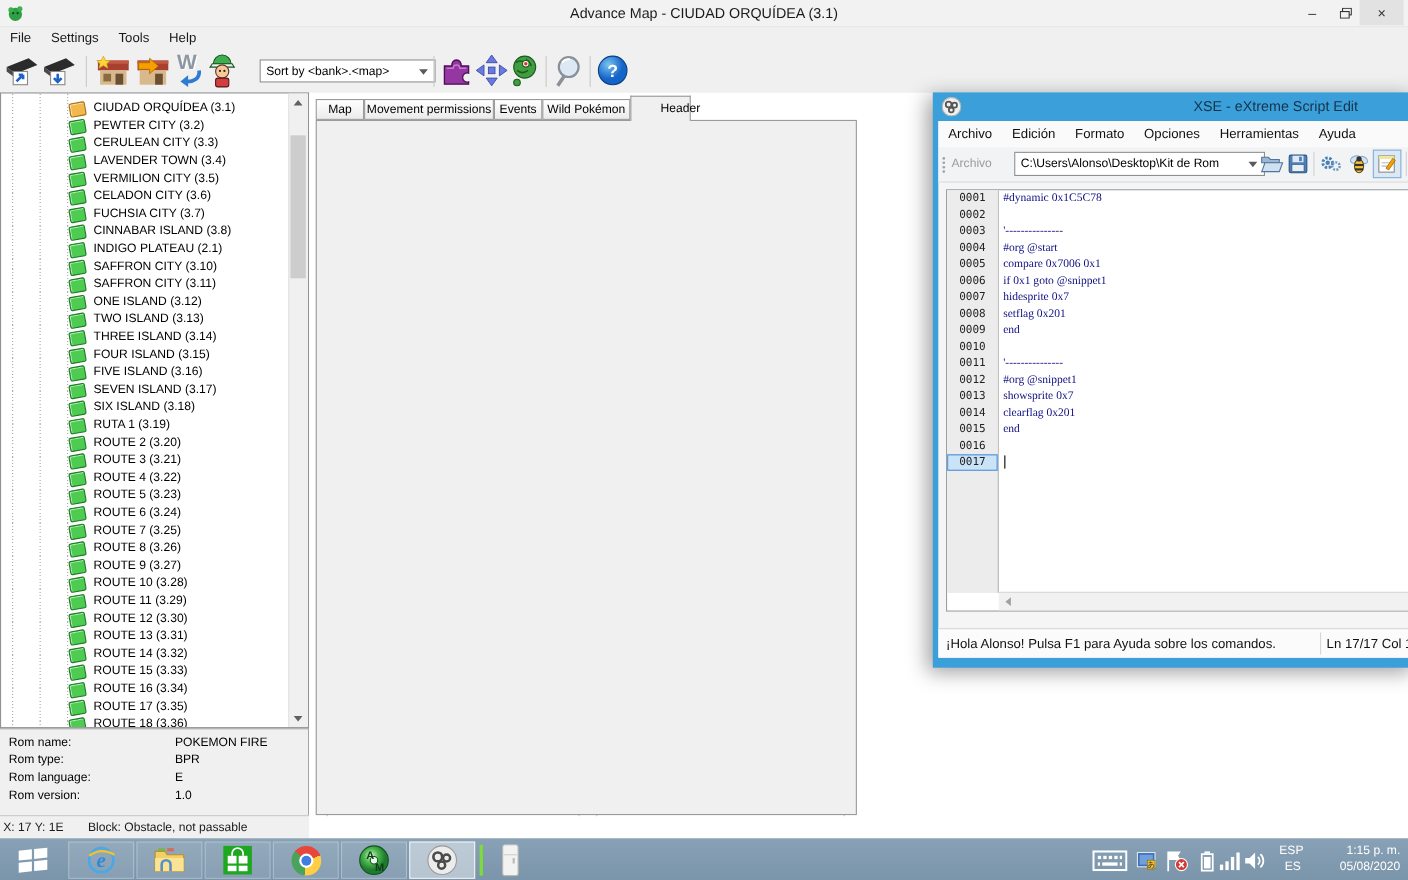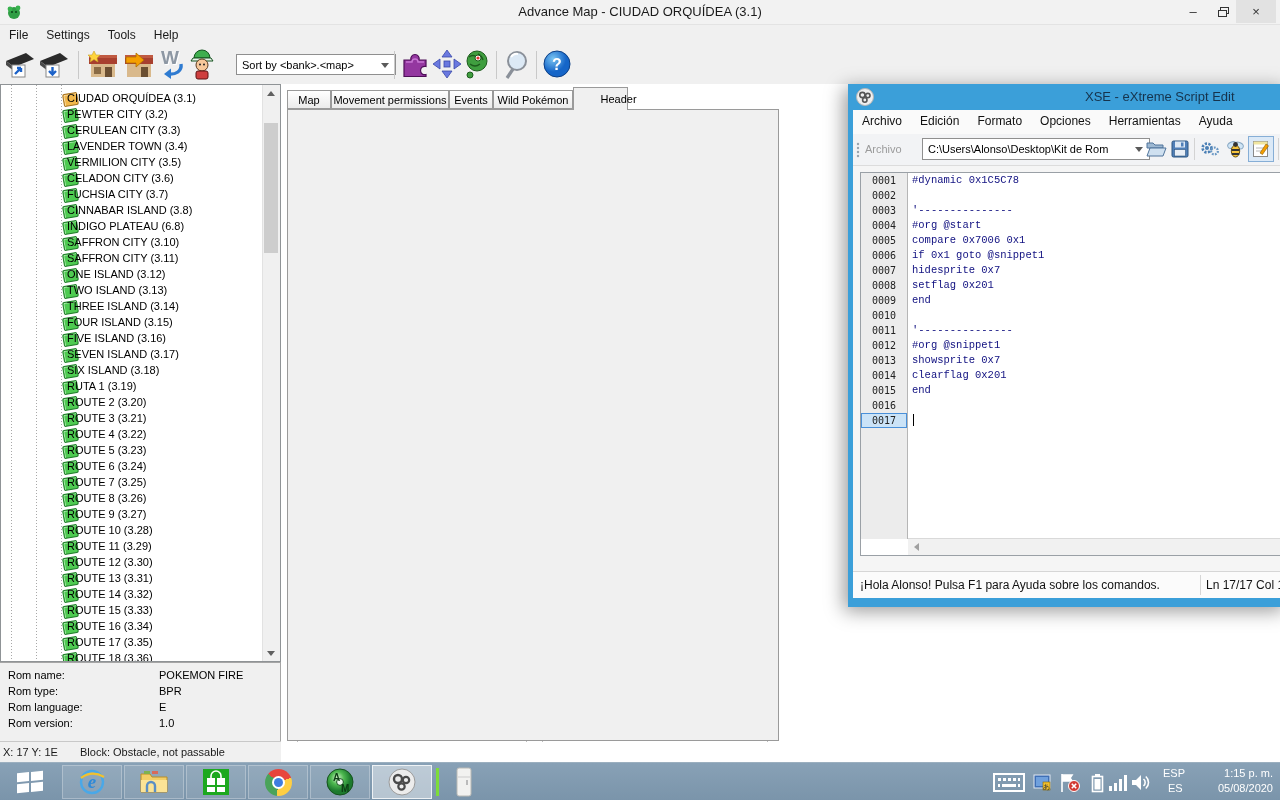--- a/index.html
+++ b/index.html
@@ -17,21 +17,21 @@
   .tb-sep{position:absolute;top:6px;width:1px;height:28px;background:#c9c9c9;}
   .tb-icon{position:absolute;top:4px;width:32px;height:32px;}
   
   #tree-panel{position:absolute;left:0;top:84px;width:281px;height:578px;background:#fff;border:1px solid #8f9396;box-sizing:border-box;overflow:hidden;}
   .tree-guide{position:absolute;top:0;bottom:0;width:1px;
      background-image:repeating-linear-gradient(to bottom,#a8a8a8 0 1px,transparent 1px 3px);}
   #tree-list{position:absolute;left:0;top:6px;width:262px;}
   .tree-item{position:relative;height:16px;display:flex;align-items:center;}
   .tree-item .map-ico{position:absolute;left:62px;top:2px;width:13px;height:11px;border:1px solid #1d7a27;background:#4ecb51;border-radius:2px;transform:rotate(-10deg);box-shadow:inset 1px 1px 0 rgba(255,255,255,.55);}
   .tree-item.selected .map-ico{background:#f2b84b;border-color:#a3701c;}
-  .tree-item .tree-label{position:absolute;left:66px;top:1px;font-size:11px;color:#000;white-space:nowrap;}
+  .tree-item .tree-label{position:absolute;left:84px;top:1px;font-size:11px;color:#000;white-space:nowrap;}
   
   .sb-v{position:absolute;background:#f0f0f0;border-left:1px solid #e2e2e2;}
   .sb-btn{position:absolute;left:0;width:16px;height:16px;background:#f0f0f0;display:flex;align-items:center;justify-content:center;}
   .tri-up{width:0;height:0;border:4px solid transparent;border-bottom:5px solid #606060;margin-top:-4px;}
   .tri-down{width:0;height:0;border:4px solid transparent;border-top:5px solid #606060;margin-bottom:-4px;}
   .sb-thumb{position:absolute;left:1px;width:14px;background:#cdcdcd;}
   
   #rom-info{position:absolute;left:0;top:662px;width:281px;height:79px;background:#f0f0f0;border-top:1px solid #a5a5a5;border-right:1px solid #a5a5a5;box-sizing:border-box;}
   .rom-row{position:absolute;left:8px;font-size:11px;color:#000;}
   .rom-val{position:absolute;left:118px;font-size:11px;color:#000;padding-left:41px;}
@@ -64,21 +64,21 @@
   #xse-body{position:absolute;left:5px;top:26px;right:3px;bottom:9px;background:#f5f5f5;overflow:hidden;}
   #xse-titlebar{position:absolute;left:0;top:0;right:0;height:26px;}
   #xse-title{position:absolute;left:237px;top:5px;font-size:13px;color:#16334c;white-space:nowrap;}
   #xse-menubar{position:absolute;left:0;top:0;right:0;height:24px;background:#fafafa;}
   #xse-menubar .menu-item{display:inline-block;padding:4px 9px;font-size:12px;color:#111;}
   #xse-toolbar{position:absolute;left:0;top:24px;right:0;height:31px;background:#f2f3f5;border-bottom:1px solid #dcdcdc;}
   #xse-editor{position:absolute;left:7px;top:62px;width:423px;height:384px;background:#fff;border:1px solid #9aa0a6;box-sizing:border-box;overflow:hidden;}
   .ed-row{position:relative;height:15px;}
   .ed-num{position:absolute;left:0;top:0;width:46px;height:15px;background:#ececec;font-family:"DejaVu Sans Mono",monospace;font-size:10px;color:#222;display:flex;align-items:center;justify-content:center;box-sizing:border-box;}
   .ed-row.current .ed-num{background:#cbe3f7;border:1px solid #4a90d9;}
-  .ed-text{position:absolute;left:51px;top:0;font-family:Liberation Mono, monospace;font-size:10.5px;line-height:15px;color:#101080;white-space:pre;}
+  .ed-text{position:absolute;left:51px;top:0;font-family:Liberation Serif, serif;font-size:10.5px;line-height:15px;color:#101080;white-space:pre;}
   #ed-gutter-bg{position:absolute;left:0;top:0;width:46px;bottom:16px;background:#ececec;border-right:1px solid #b6b6b6;}
   #ed-caret{position:absolute;width:1px;height:12px;background:#000;}
   #ed-hscroll{position:absolute;left:47px;right:0;bottom:0;height:16px;background:#f1f1f1;border-top:1px solid #d9d9d9;display:flex;align-items:center;}
   #xse-statusbar{position:absolute;left:0;right:0;bottom:0;height:26px;background:#fbfbfb;border-top:1px solid #d6d6d6;}
   #xse-status-msg{position:absolute;left:7px;top:6px;font-size:12px;color:#111;white-space:nowrap;}
   #xse-status-pos{position:absolute;left:353px;top:6px;font-size:12px;color:#111;white-space:nowrap;}
   
   #taskbar{position:absolute;left:0;top:762px;width:1280px;height:38px;z-index:10;
     background:linear-gradient(#88a1b6,#7a94aa);border-top:1px solid rgba(255,255,255,.25);}
   .tb-app{position:absolute;top:2px;width:60px;height:34px;display:flex;align-items:center;justify-content:center;
@@ -263,21 +263,21 @@
           <div class="tree-item">
             <span class="map-ico"></span>
             <span class="tree-label">FUCHSIA CITY (3.7)</span>
           </div>
           <div class="tree-item">
             <span class="map-ico"></span>
             <span class="tree-label">CINNABAR ISLAND (3.8)</span>
           </div>
           <div class="tree-item">
             <span class="map-ico"></span>
-            <span class="tree-label">INDIGO PLATEAU (6.8)</span>
+            <span class="tree-label">INDIGO PLATEAU (2.1)</span>
           </div>
           <div class="tree-item">
             <span class="map-ico"></span>
             <span class="tree-label">SAFFRON CITY (3.10)</span>
           </div>
           <div class="tree-item">
             <span class="map-ico"></span>
             <span class="tree-label">SAFFRON CITY (3.11)</span>
           </div>
           <div class="tree-item">

